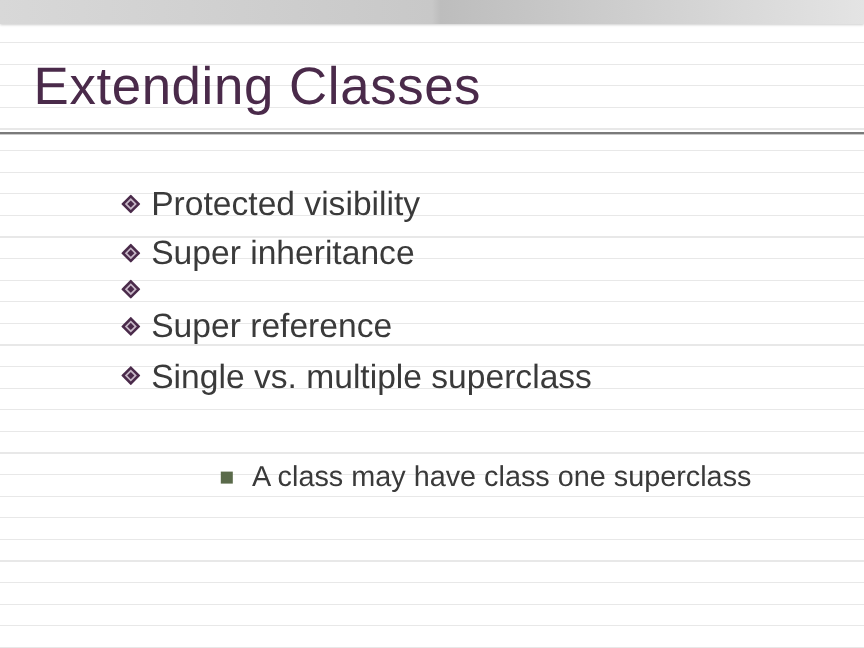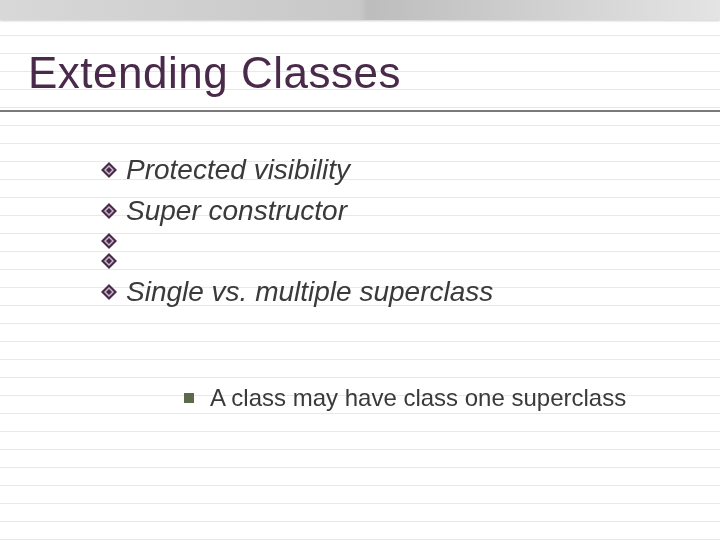--- a/index.html
+++ b/index.html
@@ -57,21 +57,20 @@
     top: 150px;
     list-style: none;
   }
   .bullets > li {
     font-size: 28px;
     color: #3a3a3a;
     line-height: 1.4;
     margin-bottom: 2px;
     display: flex;
     align-items: center;
-    font-style: italic;
   }
   .diamond {
     display: inline-flex;
     align-items: center;
     justify-content: center;
     width: 18px; height: 18px;
     margin-right: 8px;
     flex-shrink: 0;
   }
   .diamond svg { display: block; }
@@ -116,39 +115,40 @@
       <span>Protected visibility</span>
     </li>
     <li>
       <span class="diamond">
         <svg width="16" height="16" viewBox="0 0 16 16">
           <polygon points="8,0 16,8 8,16 0,8" fill="#4a2a4a"></polygon>
           <polygon points="8,3 13,8 8,13 3,8" fill="#c8b8c8"></polygon>
           <polygon points="8,5 11,8 8,11 5,8" fill="#4a2a4a"></polygon>
         </svg>
       </span>
-      <span>Super constructor</span>
+      <span>Super inheritance</span>
     </li>
     <li>
       <span class="diamond">
         <svg width="16" height="16" viewBox="0 0 16 16">
           <polygon points="8,0 16,8 8,16 0,8" fill="#4a2a4a"></polygon>
           <polygon points="8,3 13,8 8,13 3,8" fill="#c8b8c8"></polygon>
           <polygon points="8,5 11,8 8,11 5,8" fill="#4a2a4a"></polygon>
         </svg>
       </span>
     </li>
     <li>
       <span class="diamond">
         <svg width="16" height="16" viewBox="0 0 16 16">
           <polygon points="8,0 16,8 8,16 0,8" fill="#4a2a4a"></polygon>
           <polygon points="8,3 13,8 8,13 3,8" fill="#c8b8c8"></polygon>
           <polygon points="8,5 11,8 8,11 5,8" fill="#4a2a4a"></polygon>
         </svg>
       </span>
+      <span>Super reference</span>
     </li>
     <li>
       <span class="diamond">
         <svg width="16" height="16" viewBox="0 0 16 16">
           <polygon points="8,0 16,8 8,16 0,8" fill="#4a2a4a"></polygon>
           <polygon points="8,3 13,8 8,13 3,8" fill="#c8b8c8"></polygon>
           <polygon points="8,5 11,8 8,11 5,8" fill="#4a2a4a"></polygon>
         </svg>
       </span>
       <span>Single vs. multiple superclass</span>

